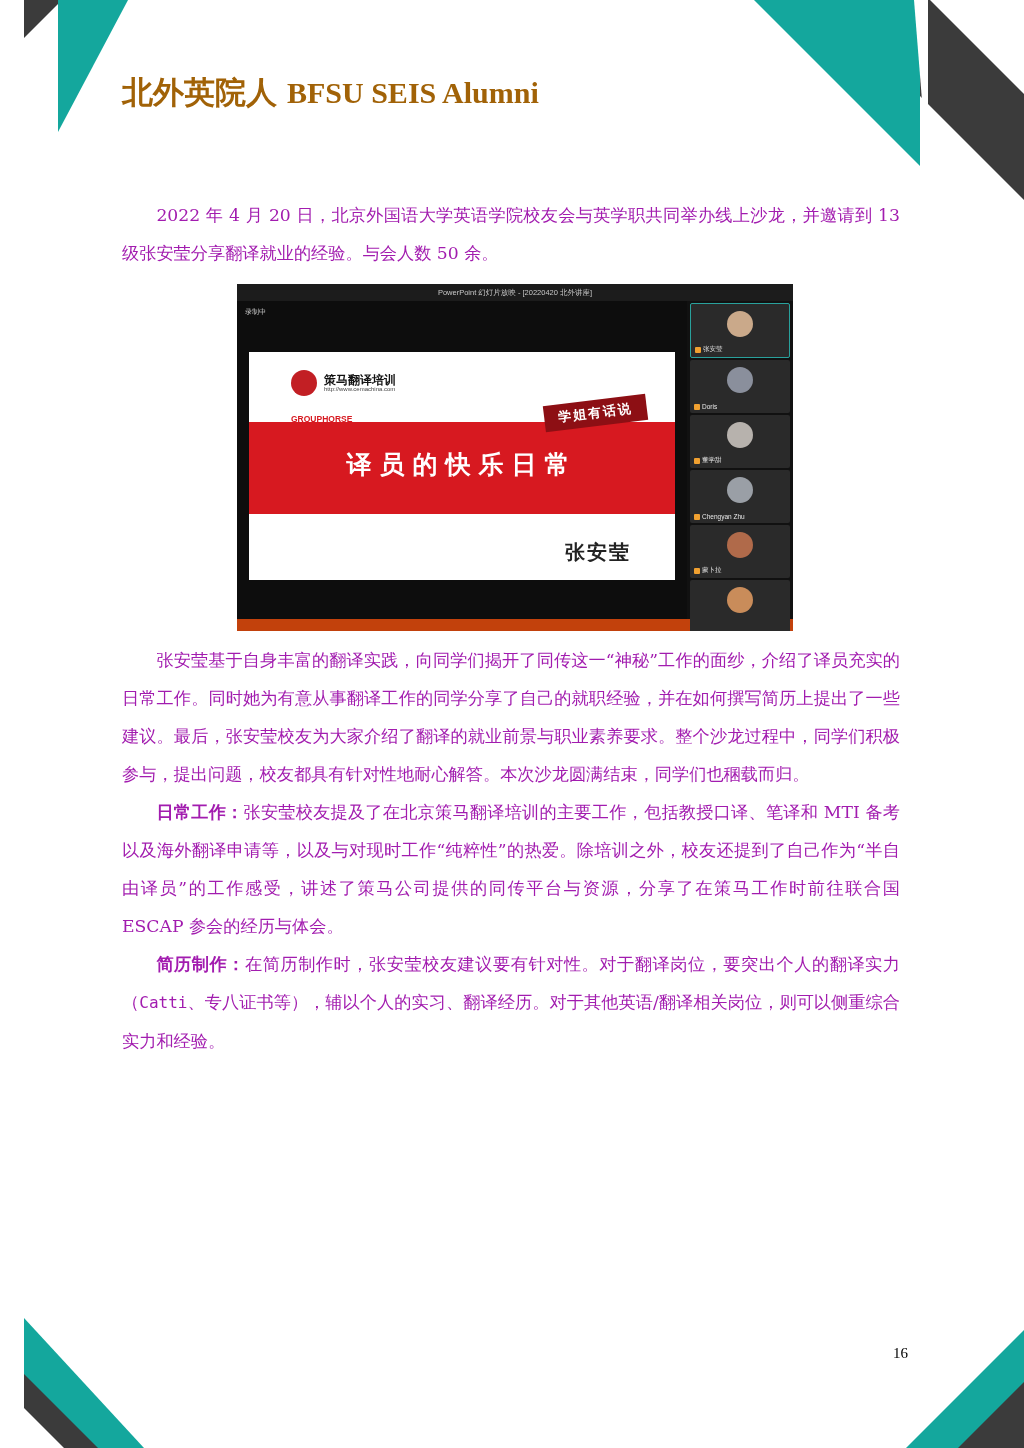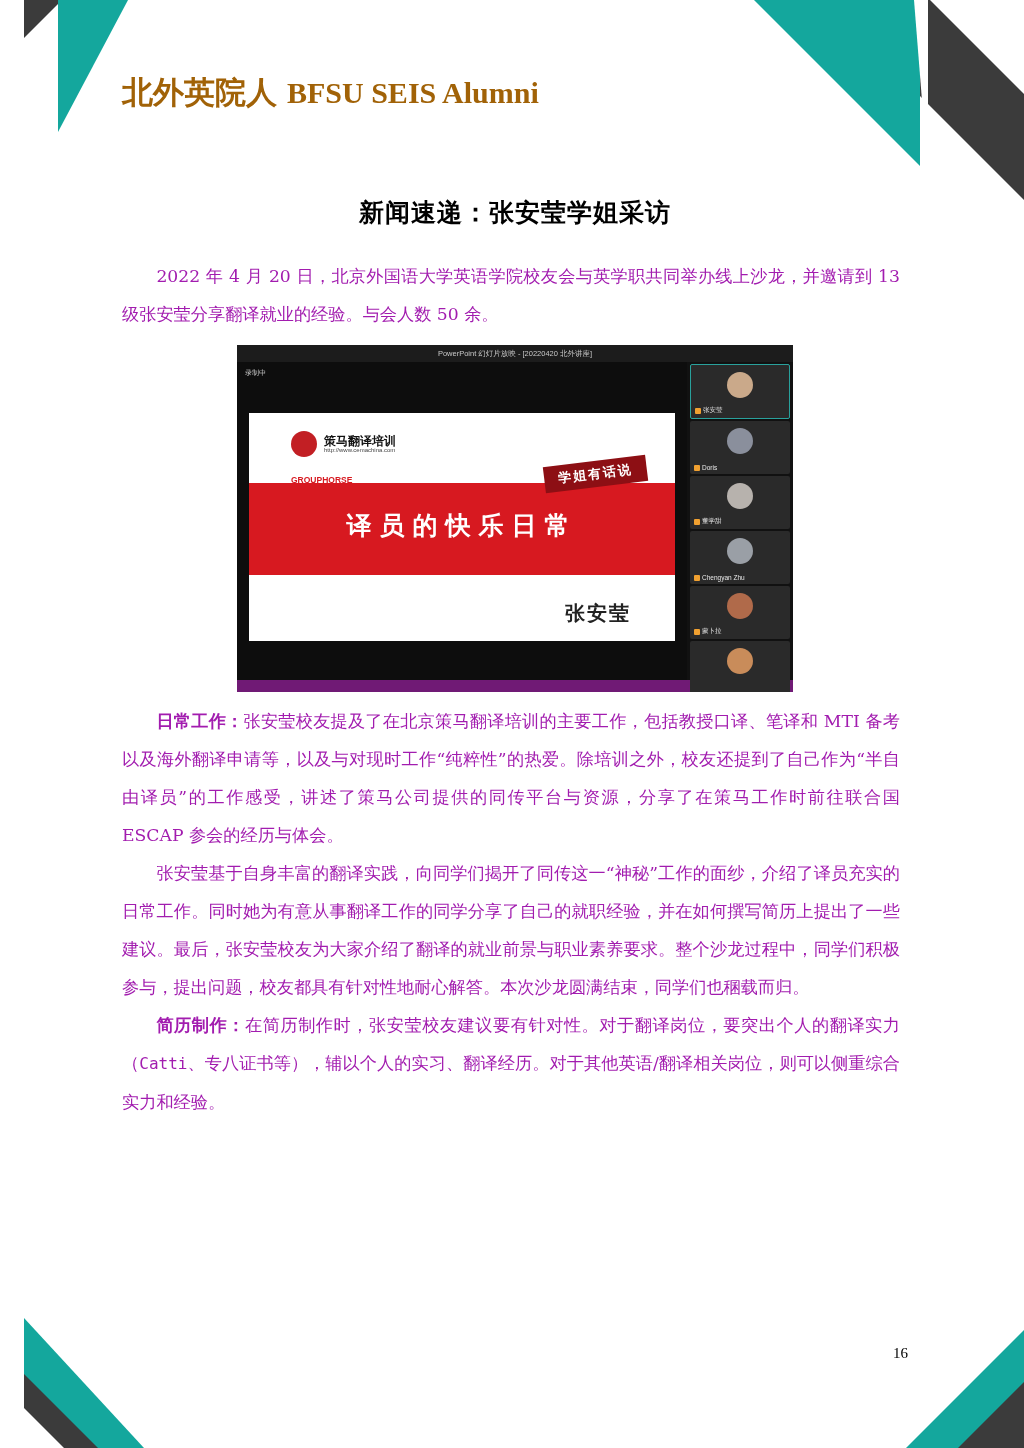--- a/index.html
+++ b/index.html
@@ -158,21 +158,21 @@
   }
   .mono {
     font-family: "DejaVu Sans Mono", monospace;
     font-size: 16px;
   }
 
   
   .figure {
     width: 556px;
     margin: 12px auto 10px auto;
-    background: #701a75;
+    background: #c2410c;
     position: relative;
     height: 347px;
     overflow: hidden;
   }
   .zoom-titlebar {
     height: 17px;
     background: #1c1c1c;
     color: #c8c8c8;
     font-family: "Liberation Sans", sans-serif;
     font-size: 7.5px;
@@ -342,21 +342,20 @@
   <div class="deco br-teal"></div>
   <div class="deco br-black"></div>
   <div class="left-bar"></div>
 
   <div class="masthead">
     <span class="cn">北外英院人</span><span class="en">BFSU SEIS Alumni</span>
   </div>
 
   <div class="article">
 
-    <div class="article-title">新闻速递：张安莹学姐采访</div>
 
     <p class="body">2022 年 4 月 20 日，北京外国语大学英语学院校友会与英学职共同举办线上沙龙，并邀请到 13 级张安莹分享翻译就业的经验。与会人数 50 余。</p>
 
     <div class="figure">
       <div class="zoom-titlebar">PowerPoint 幻灯片放映 - [20220420 北外讲座]</div>
       <div class="zoom-body">
         <div class="zoom-stage">
           <div class="rec-label">录制中</div>
           <div class="slide">
             <div class="slide-logo">
@@ -412,24 +411,24 @@
                 <span>蒙卜拉</span>
               </span>
           </div>
           <div class="tile">
             <span class="face" style="background:#c98c5a"></span>
           </div>
         </div>
       </div>
     </div>
 
+    <p class="body">张安莹基于自身丰富的翻译实践，向同学们揭开了同传这一“神秘”工作的面纱，介绍了译员充实的日常工作。同时她为有意从事翻译工作的同学分享了自己的就职经验，并在如何撰写简历上提出了一些建议。最后，张安莹校友为大家介绍了翻译的就业前景与职业素养要求。整个沙龙过程中，同学们积极参与，提出问题，校友都具有针对性地耐心解答。本次沙龙圆满结束，同学们也稛载而归。</p>
+
     <p class="body"><span class="lead-in">日常工作：</span><span>张安莹校友提及了在北京策马翻译培训的主要工作，包括教授口译、笔译和 MTI 备考以及海外翻译申请等，以及与对现时工作“纯粹性”的热爱。除培训之外，校友还提到了自己作为“半自由译员”的工作感受，讲述了策马公司提供的同传平台与资源，分享了在策马工作时前往联合国 ESCAP 参会的经历与体会。</span></p>
 
-    <p class="body">张安莹基于自身丰富的翻译实践，向同学们揭开了同传这一“神秘”工作的面纱，介绍了译员充实的日常工作。同时她为有意从事翻译工作的同学分享了自己的就职经验，并在如何撰写简历上提出了一些建议。最后，张安莹校友为大家介绍了翻译的就业前景与职业素养要求。整个沙龙过程中，同学们积极参与，提出问题，校友都具有针对性地耐心解答。本次沙龙圆满结束，同学们也稛载而归。</p>
-
 
     <p class="body"><span class="lead-in">简历制作：</span><span>在简历制作时，张安莹校友建议要有针对性。对于翻译岗位，要突出个人的翻译实力（</span><span class="mono">Catti</span><span>、专八证书等），辅以个人的实习、翻译经历。对于其他英语/翻译相关岗位，则可以侧重综合实力和经验。</span></p>
 
   </div>
 
   <div class="page-number">16</div>
 
 </div>
 
 </body></html>

